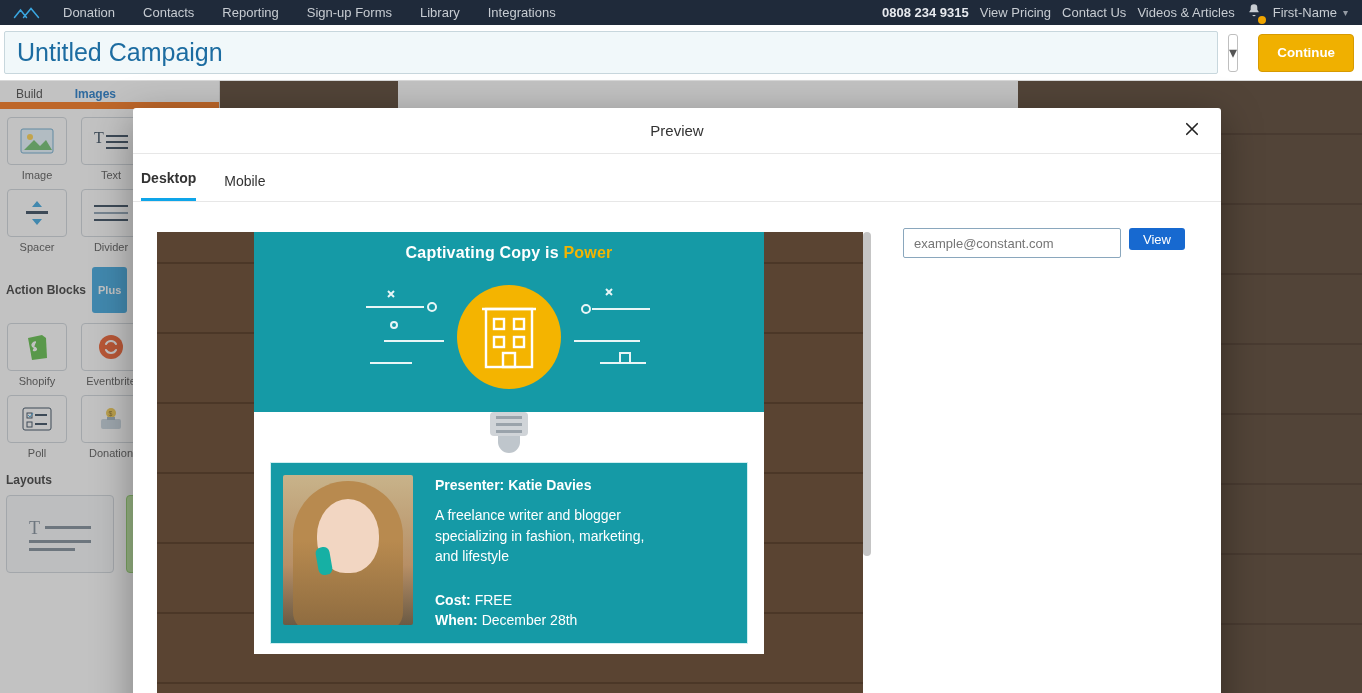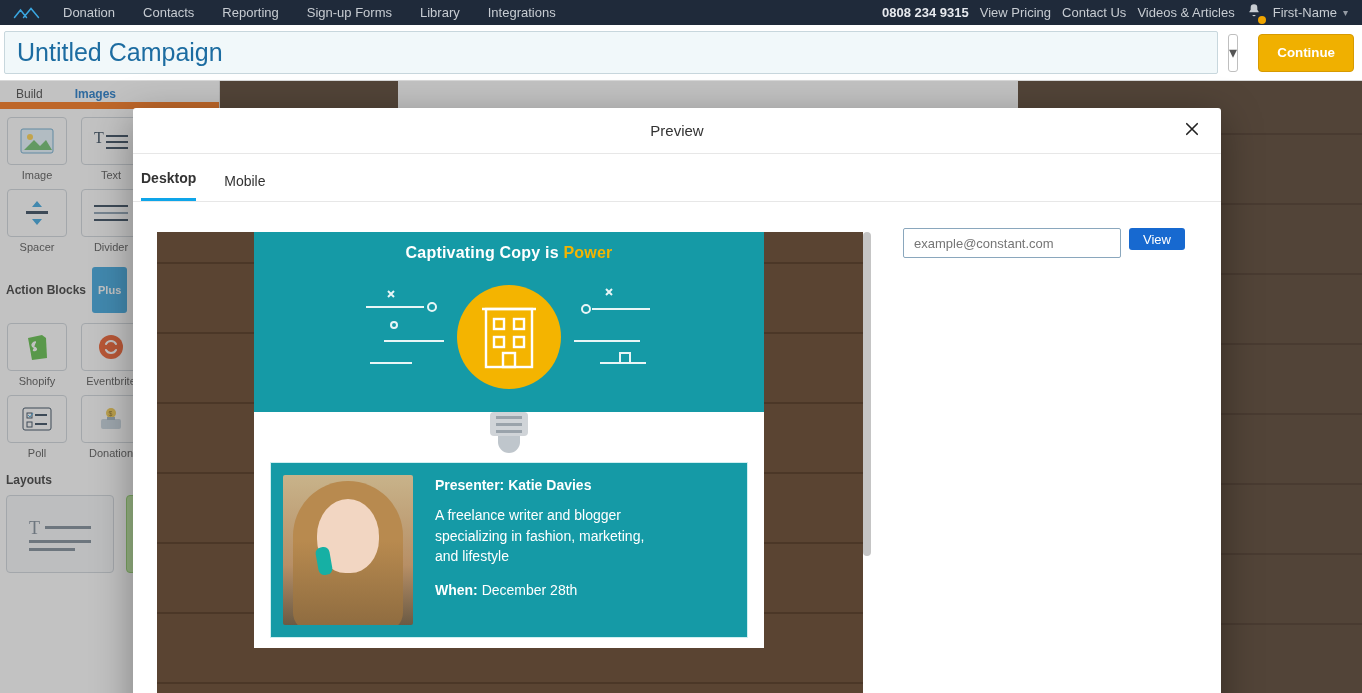--- a/index.html
+++ b/index.html
@@ -93,21 +93,21 @@
   .lead-text { padding:14px 20px 10px; font-size:12px; color:#2b2b2b; text-align:center; line-height:1.45; }
 
   .presenter-box { margin:6px 16px 10px; border:1px solid #cfeff1; background:#159aa6; padding:12px; display:flex; gap:22px; }
   .presenter-box .photo { width:130px; height:150px; background:linear-gradient(180deg,#c8b38a 0%, #b78f66 60%, #6b5a44 100%); position:relative; overflow:hidden; border-radius:2px;}
   .presenter-box .photo .face { position:absolute; left:34px; top:24px; width:62px; height:74px; background:#f2d6c2; border-radius:50% 50% 46% 46%; }
   .presenter-box .photo .hair { position:absolute; left:10px; top:6px; width:110px; height:150px;
     background:radial-gradient(60px 70px at 50% 30%, #b88a4f 0 55%, transparent 56%), linear-gradient(180deg,#b88a4f 40%, #8c6a3f 100%); border-radius:60px 60px 20px 20px; }
   .presenter-box .photo .ear { position:absolute; left:34px; top:72px; width:14px; height:28px; background:#16b0a4; border-radius:6px; transform:rotate(-10deg);}
   .presenter-box .info { color:#fff; font-size:14px; line-height:1.45; }
   .presenter-box .info .name { font-weight:700; margin-bottom:10px; }
-  .presenter-box .info .bio { margin-bottom:14px; max-width:220px; }
+  .presenter-box .info .bio { margin-bottom:24px; max-width:220px; }
   .presenter-box .info b { font-weight:700; }
 
   
   .white-below { background:#fff; }
 
   
   .right-col { width:340px; padding:26px 36px 0 22px; }
   .right-col .hint { font-size:14px; color:#333; line-height:1.45; margin-bottom:22px; }
   .right-col .row { display:flex; gap:8px; }
   .right-col input[type=email] {
@@ -353,20 +353,21 @@
               </div>
               <div class="presenter-box">
                 <div class="photo">
                   <div class="hair"></div>
                     <div class="face"></div>
                     <div class="ear"></div>
                 </div>
                 <div class="info">
                   <div class="name">Presenter: Katie Davies</div>
                   <div class="bio">A freelance writer and blogger specializing in fashion, marketing, and lifestyle</div>
+                  <div><b>Cost:</b><span> FREE</span></div>
                   <div><b>When:</b><span> December 28th</span></div>
 
                 </div>
               </div>
 
             </div>
           </div>
         </div>
         <div class="preview-scroll">
           <div class="thumb"></div>

